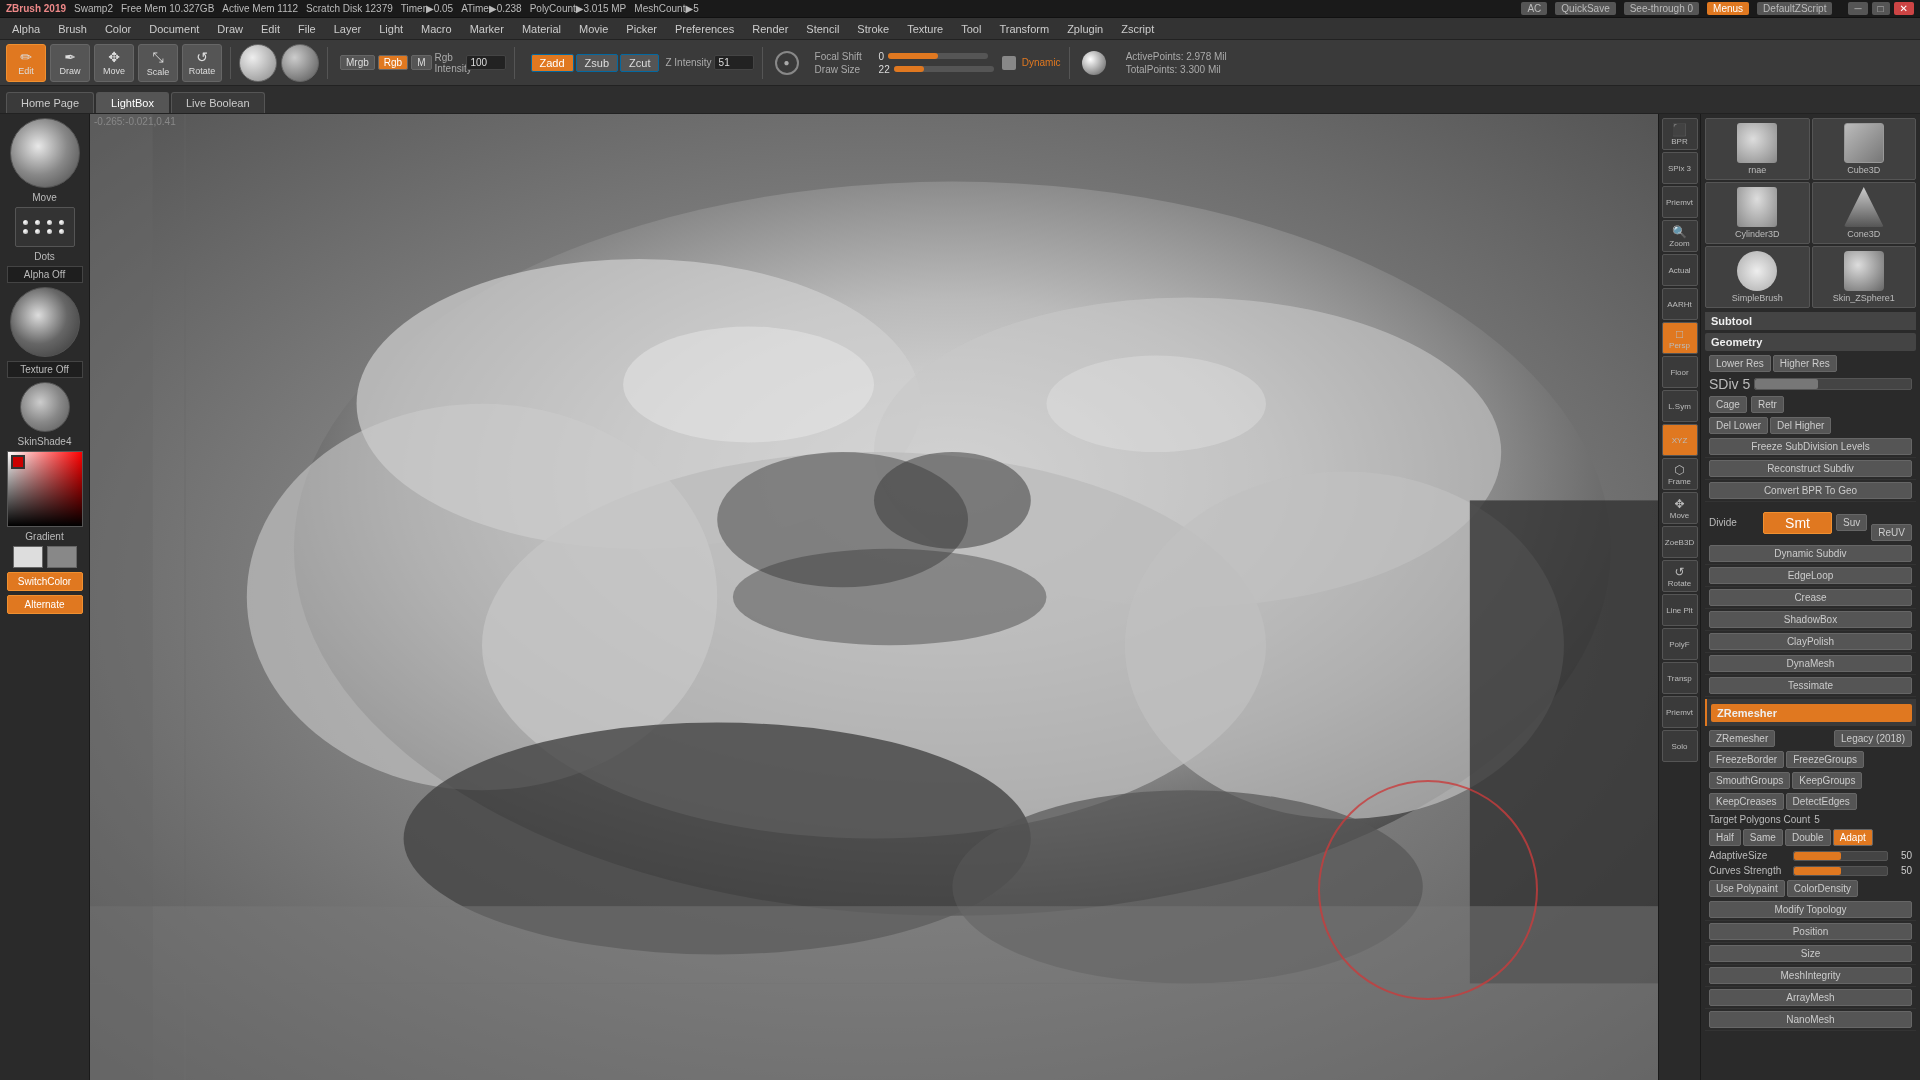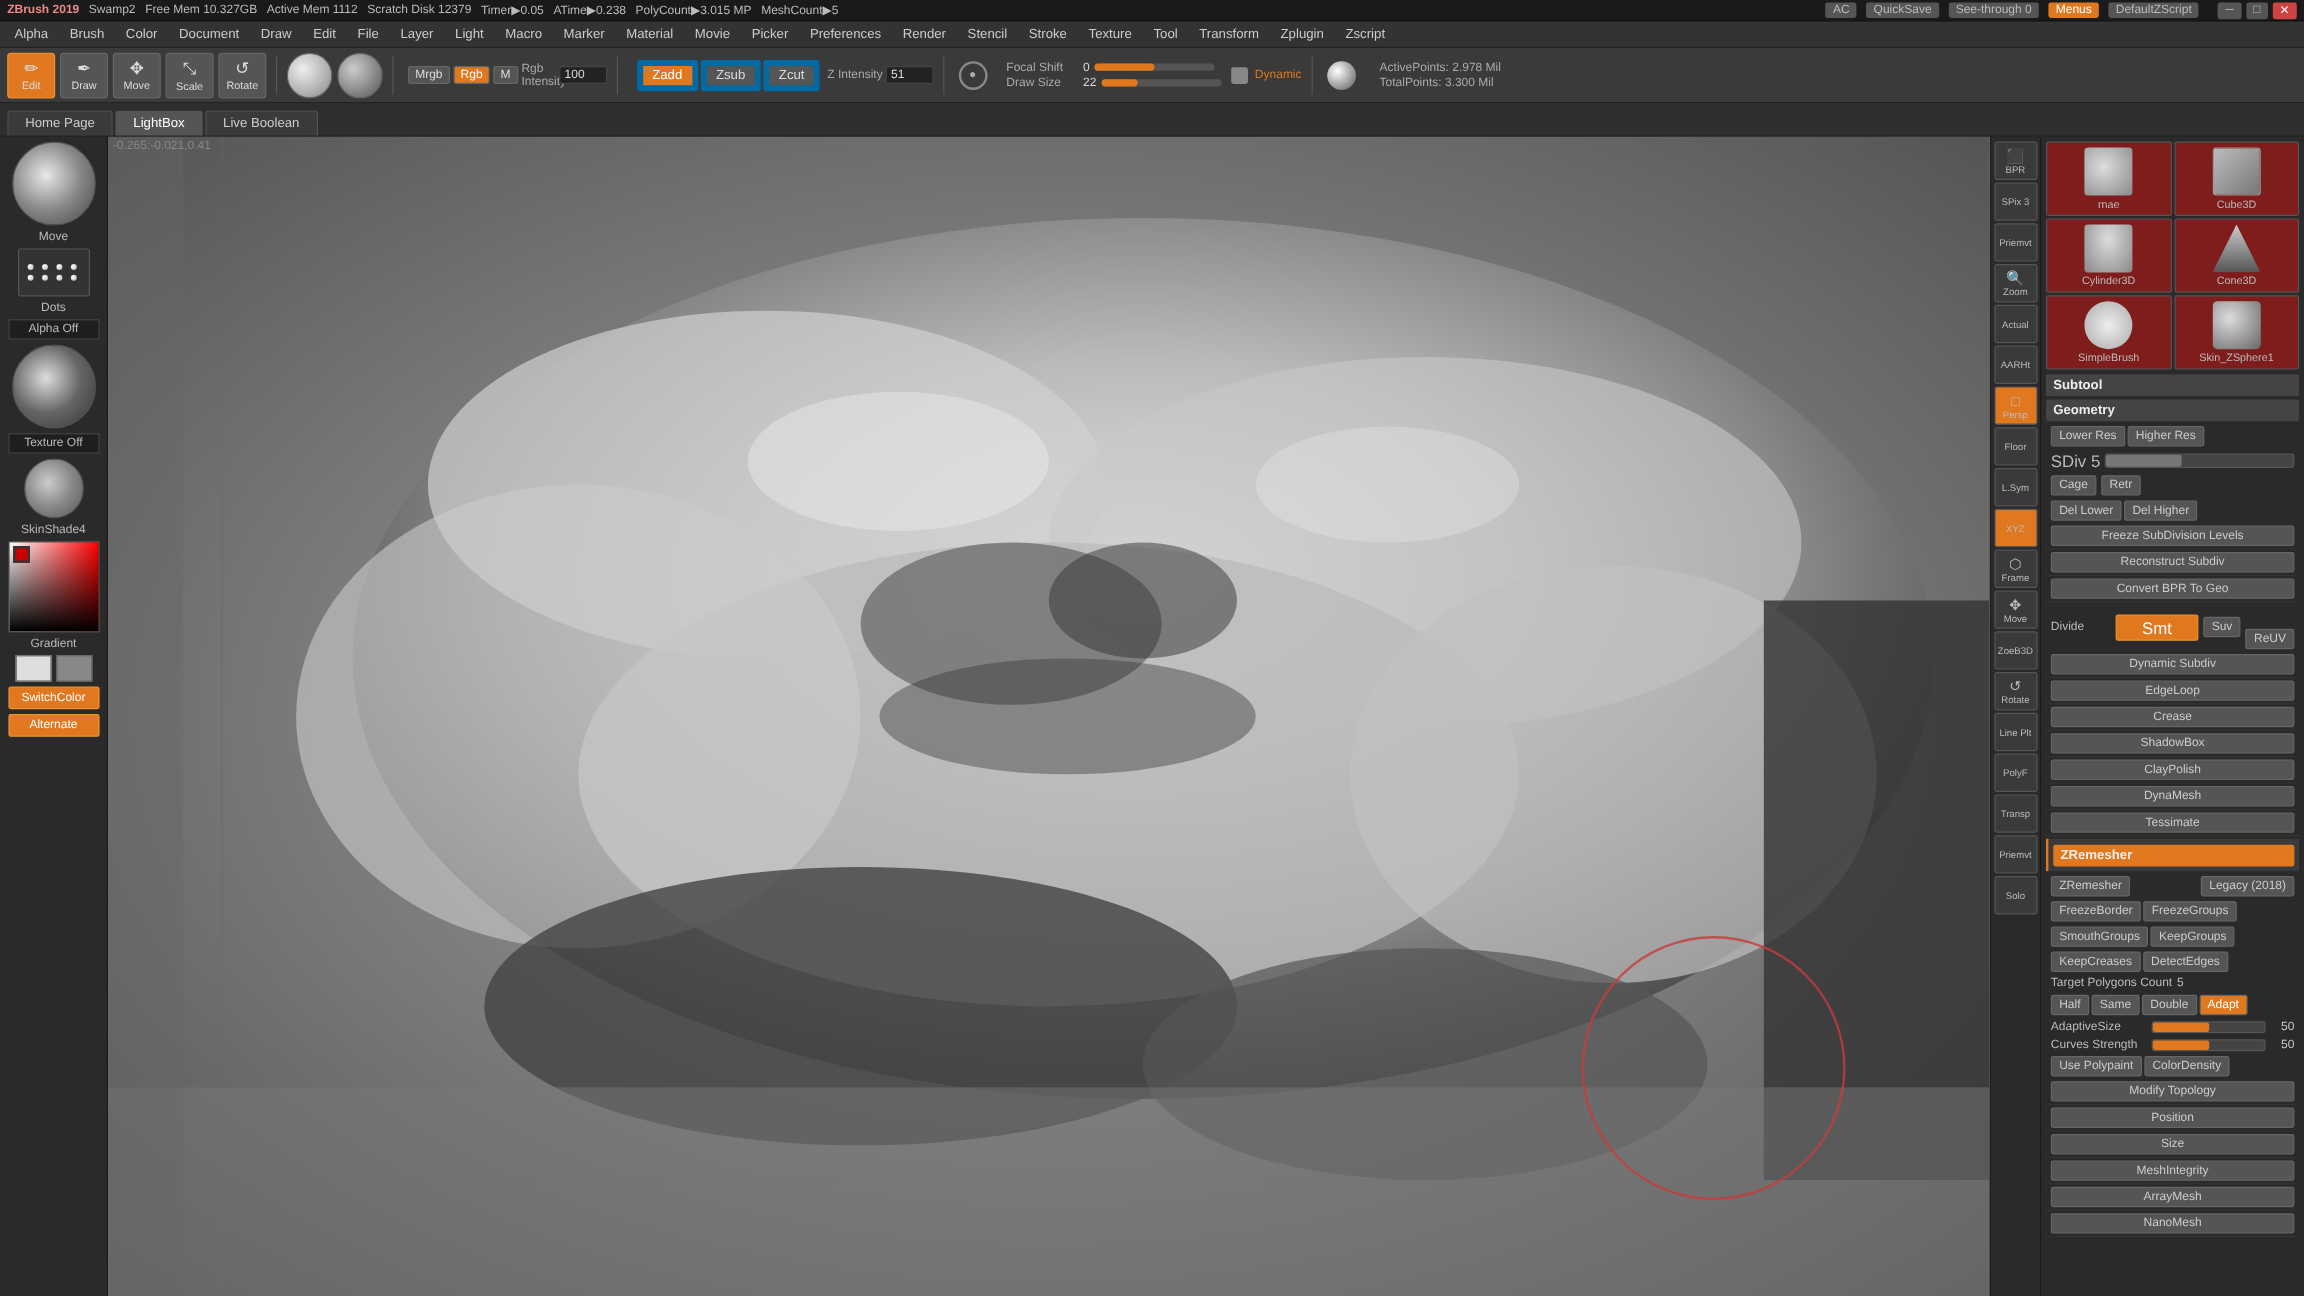--- a/index.html
+++ b/index.html
@@ -131,21 +131,21 @@
 
     .zadd-group {
       display: flex;
       align-items: center;
       gap: 2px;
       margin-left: 8px;
     }
     .z-btn {
       padding: 2px 8px;
       background: #555;
-      border: 5px solid #0369a1;
+      border: 1px solid #0369a1;
       border-radius: 2px;
       color: #ddd;
       font-size: 11px;
       cursor: pointer;
     }
     .z-btn.active { background: #e07820; color: #fff; }
 
     .focal-group {
       display: flex;
       flex-direction: column;
@@ -401,21 +401,21 @@
     }
 
     
     .brush-grid {
       display: grid;
       grid-template-columns: repeat(2, 1fr);
       gap: 2px;
       margin-bottom: 4px;
     }
     .brush-item {
-      background: #7f1d1d;
+      background: #404040;
       border: 1px solid #555;
       border-radius: 2px;
       padding: 4px;
       display: flex;
       flex-direction: column;
       align-items: center;
       cursor: pointer;
       font-size: 9px;
       color: #bbb;
     }

